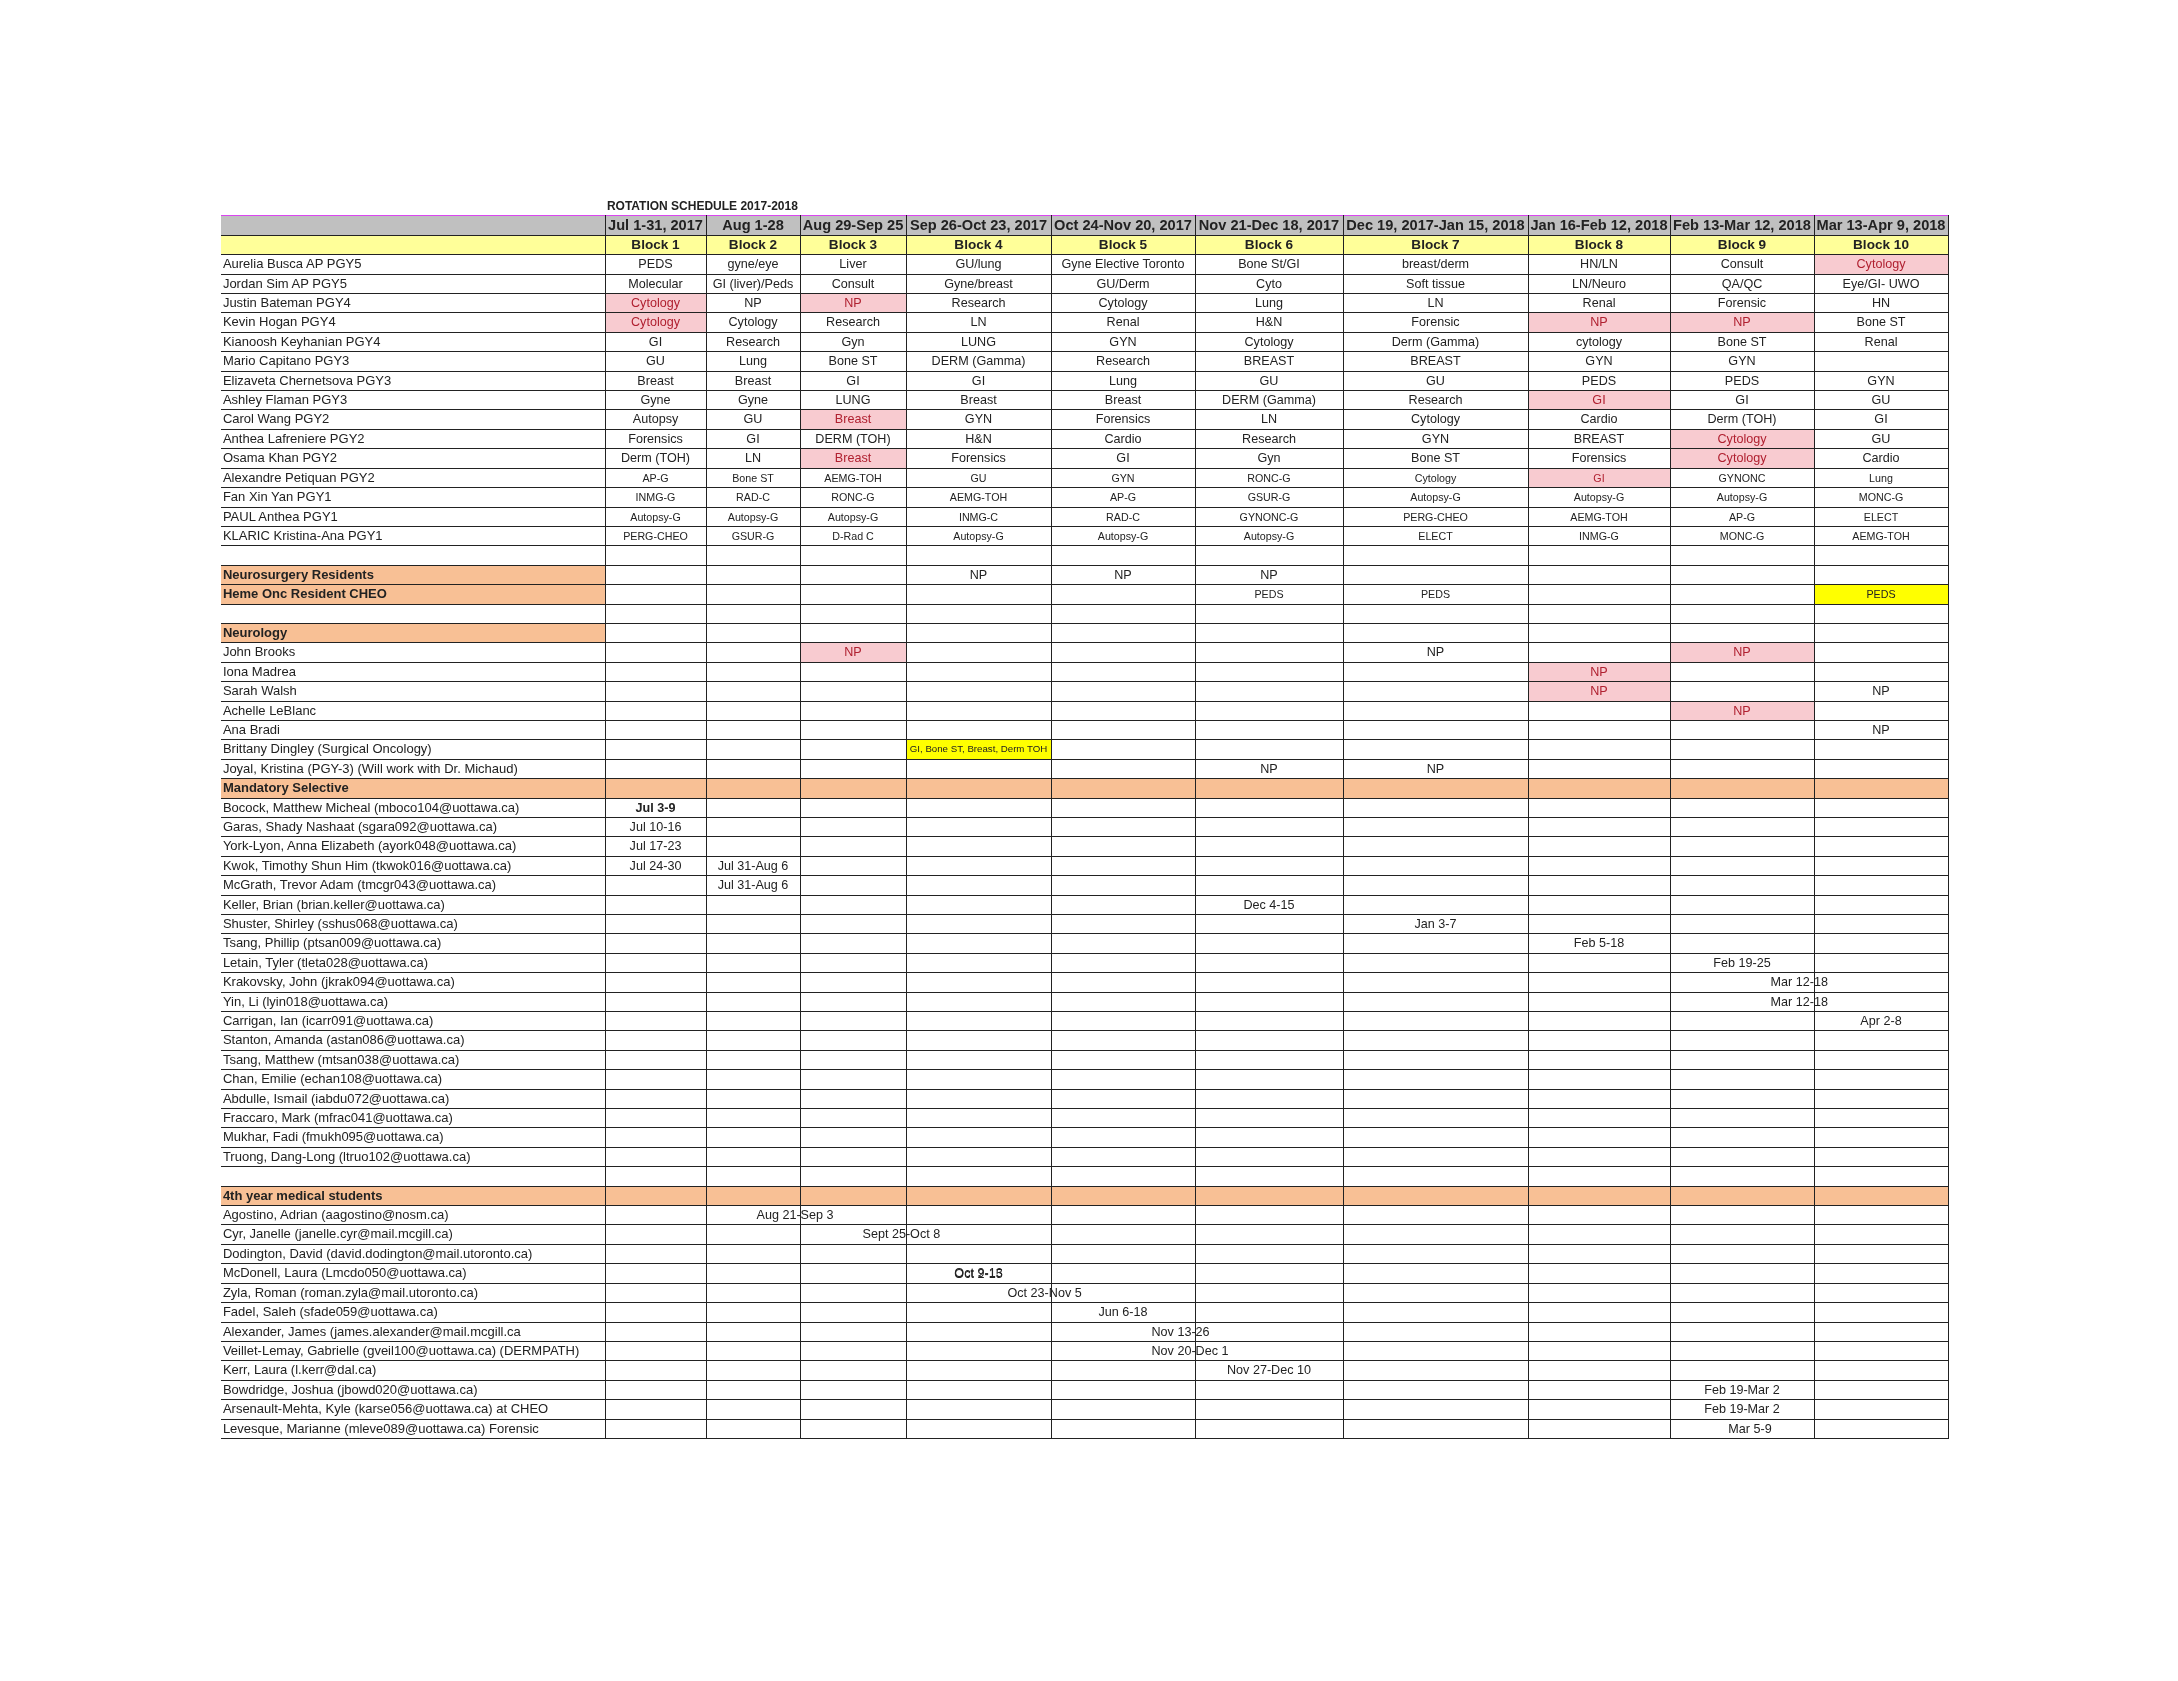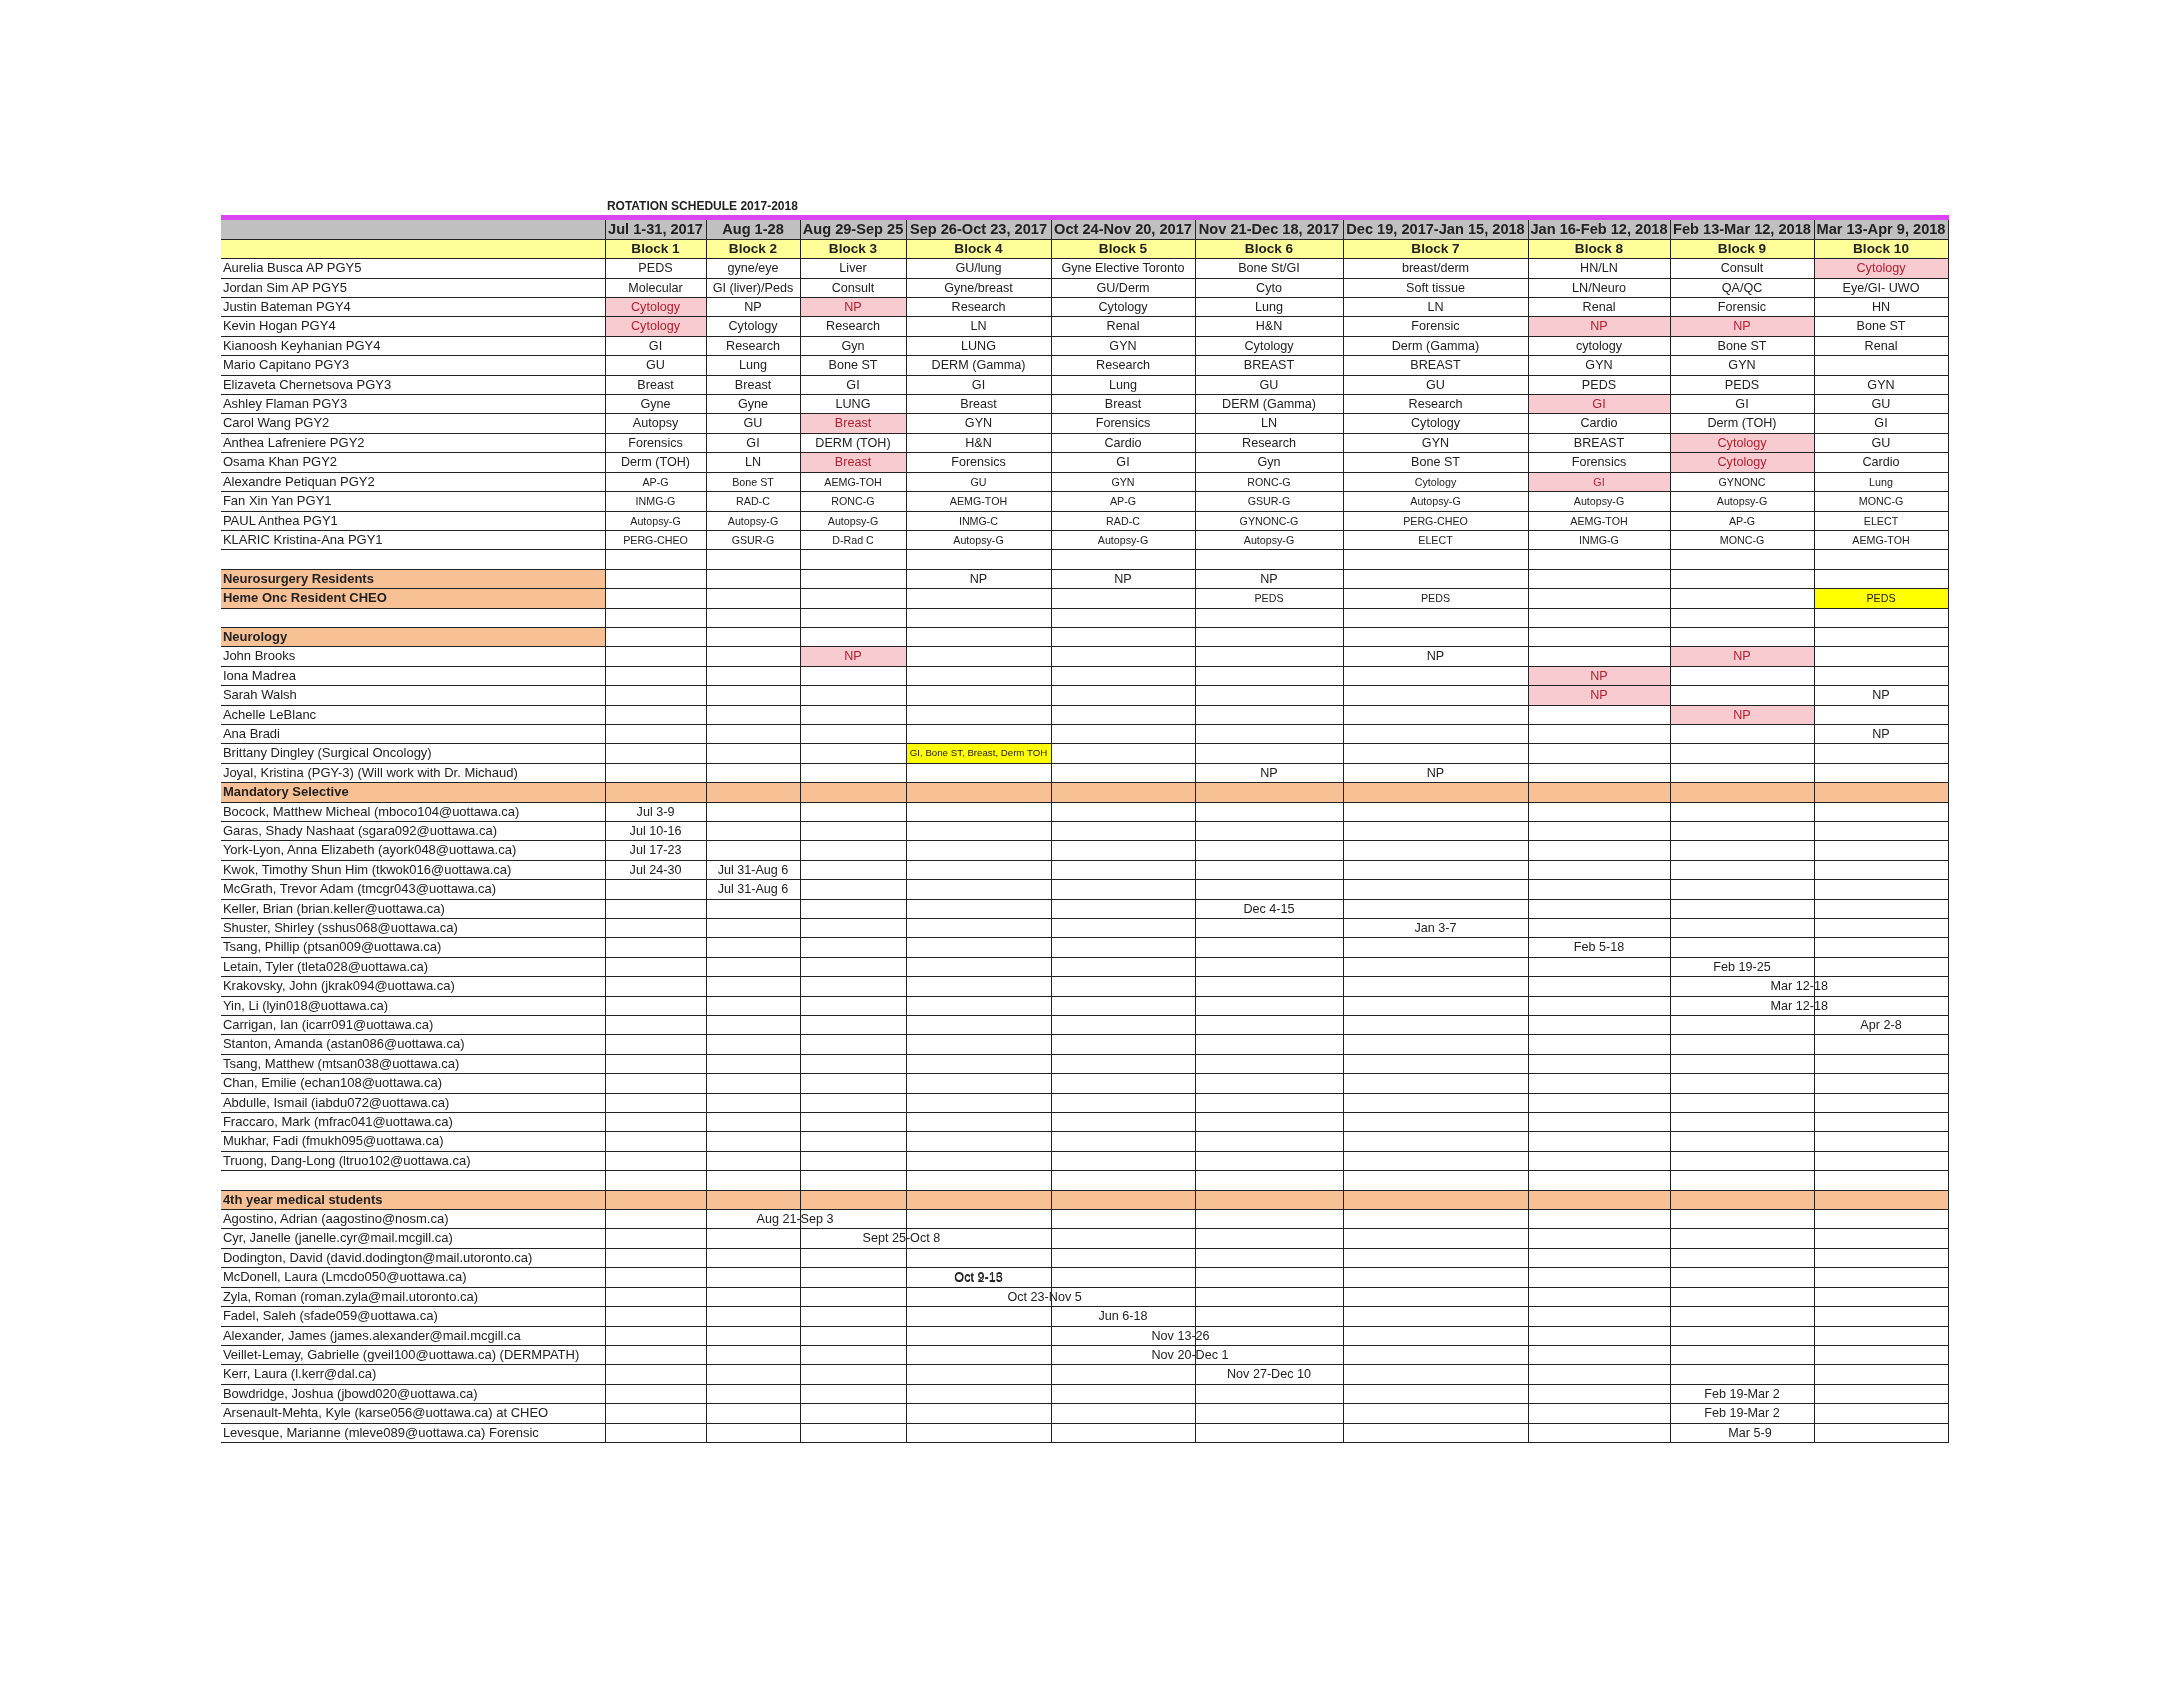--- a/index.html
+++ b/index.html
@@ -3,21 +3,21 @@
 <meta charset="utf-8">
 <style>
   html, body { margin:0; padding:0; background:#ffffff; }
   body { width:2178px; height:1682px; position:relative; font-family:"Liberation Sans", sans-serif; color:#222; }
   #sheet { position:absolute; left:221px; top:197px; }
   table { border-collapse:collapse; table-layout:fixed; }
   td { height:18.4px; padding:0 1.9px; font-size:12.6px; line-height:18.4px; white-space:nowrap; overflow:visible; text-align:center; border-bottom:1px solid #222; border-left:1px solid #222; border-right:1px solid #222; }
   td.lbl { text-align:left; border-left:none; border-right:1px solid #222; font-size:13px; }
   tr.title td { border:none; height:17.5px; font-size:12px; font-weight:bold; text-align:left; }
   tr.title td.lbl { border:none; }
-  tr.dates td { background:#c0c0c0; font-weight:bold; font-size:14.6px; border-top:5px solid #d946ef; }
+  tr.dates td { background:#c0c0c0; font-weight:bold; font-size:14.6px; border-top:1px solid #d946ef; }
   tr.blocks td { background:#ffff99; font-weight:bold; font-size:13.6px; }
   tr.section td { background:#f8c095; }
   tr.section td.lbl { font-weight:bold; }
   td.pink { background:#f8cbd0; color:#b02030; }
   td.yellow { background:#ffff00; font-size:9.7px; }
   td.small { font-size:10.7px; }
   .span { position:relative; }
   .span > span { position:absolute; left:0; top:0; white-space:nowrap; }
 </style>
 </head>
@@ -429,21 +429,21 @@
           <td></td>
           <td></td>
           <td></td>
           <td></td>
           <td></td>
           <td></td>
         </tr>
         <tr>
           <td class="lbl">Bocock, Matthew Micheal (mboco104@uottawa.ca)</td>
           <td class="span">
-            <span style="left: 0px; width: 100%; text-align: center;">Jul 3-9</span>
+            <span style="left: 0px; width: 100%; text-align: center; font-weight: bold;">Jul 3-9</span>
           </td>
           <td class="span"></td>
           <td class="span"></td>
           <td class="span"></td>
           <td class="span"></td>
           <td class="span"></td>
           <td class="span"></td>
           <td class="span"></td>
           <td class="span"></td>
           <td class="span"></td>

